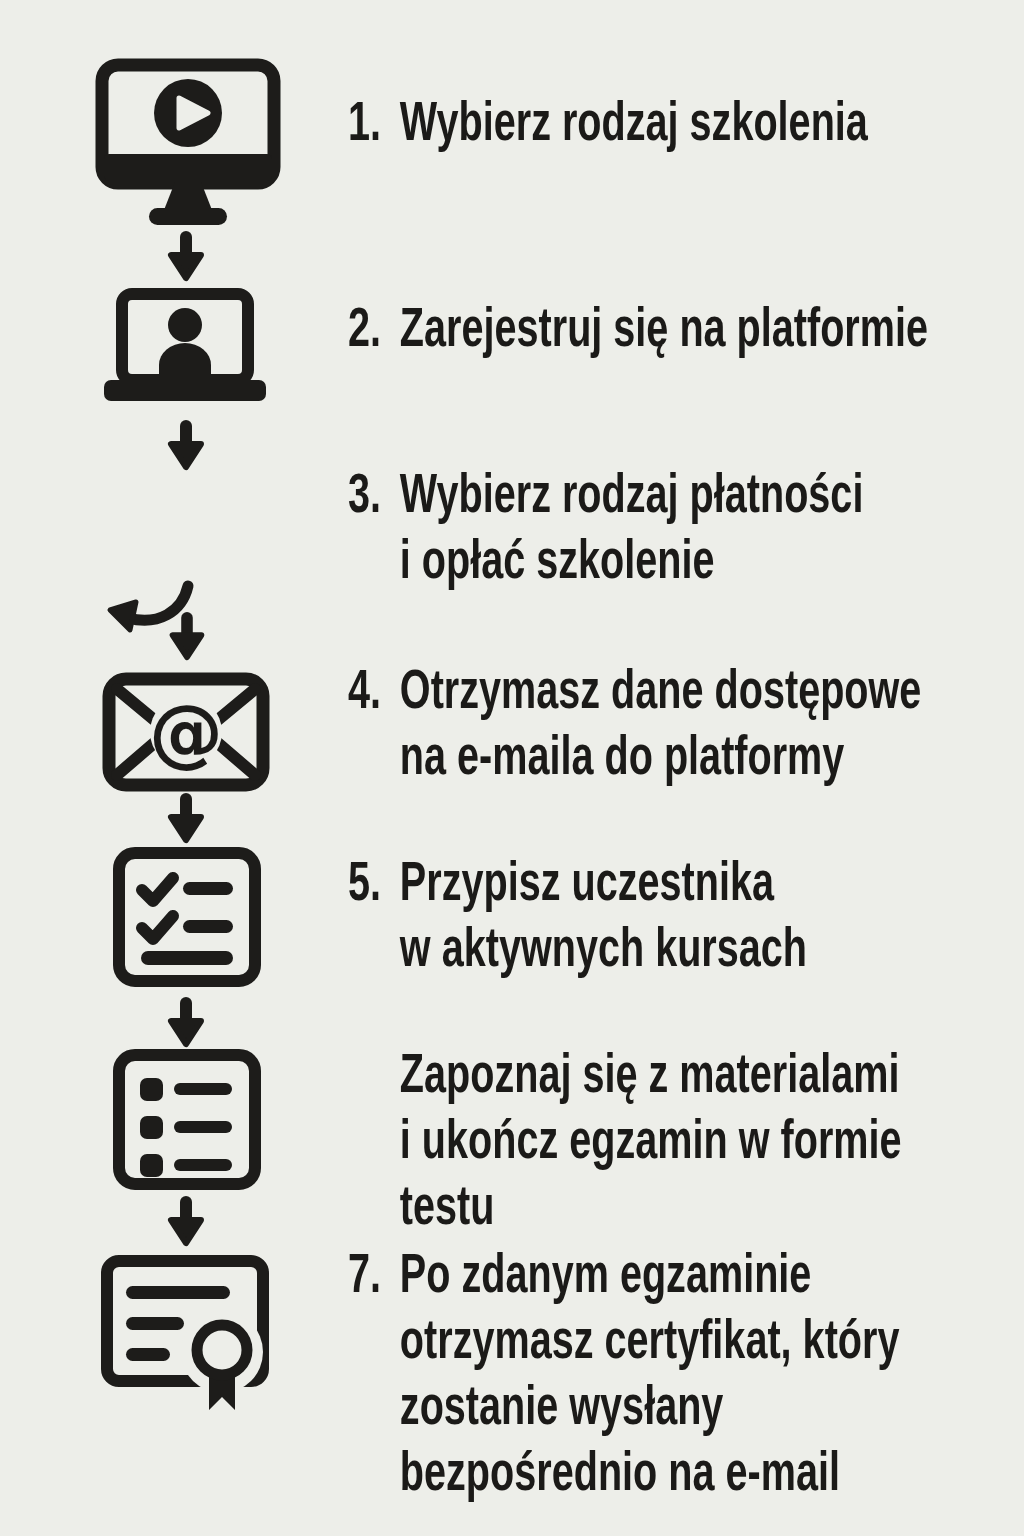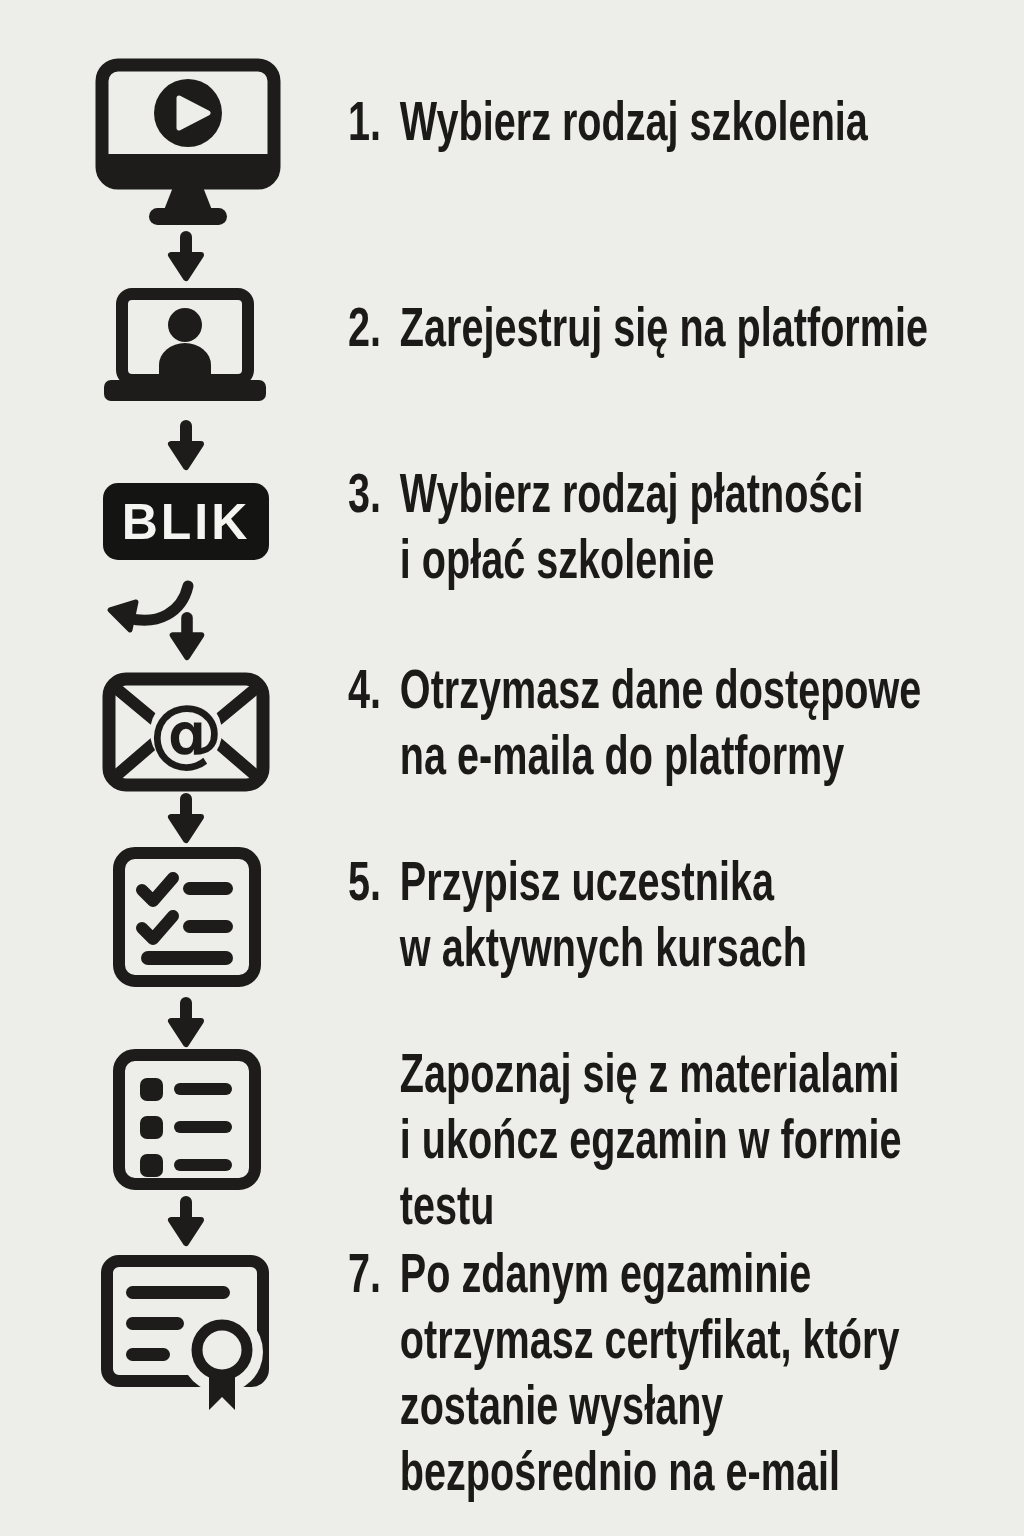--- a/index.html
+++ b/index.html
@@ -64,23 +64,20 @@
     <circle class="fill" cx="83" cy="37" r="17"></circle>
     <path class="fill" d="M57 87 V77 A26 22 0 0 1 109 77 V87 Z"></path>
     <rect class="fill" x="2" y="92" width="162" height="21" rx="7"></rect>
   </svg>
 
   <svg class="icon" style="left:164px;top:420px" width="44" height="54" viewBox="0 0 44 54">
     <path class="stroke" d="M22 6 V24" stroke-width="12" stroke-linecap="round"></path>
     <path class="fill" d="M7 24 L37 24 L22 47 Z" stroke="#1d1c1a" stroke-width="6" stroke-linejoin="round"></path>
   </svg>
 
-  <div class="blik">
-    <span>BLIK</span>
-  </div>
 
   <svg class="icon" style="left:104px;top:578px" width="92" height="58" viewBox="0 0 92 58">
     <path class="stroke" d="M84 8 C 78 34 54 48 24 40" stroke-width="11" stroke-linecap="round"></path>
     <path class="fill" d="M6 32 L32 24 L26 52 Z" stroke="#1d1c1a" stroke-width="5" stroke-linejoin="round"></path>
   </svg>
 
   <svg class="icon" style="left:165px;top:612px" width="44" height="52" viewBox="0 0 44 54">
     <path class="stroke" d="M22 6 V24" stroke-width="12" stroke-linecap="round"></path>
     <path class="fill" d="M7 24 L37 24 L22 47 Z" stroke="#1d1c1a" stroke-width="6" stroke-linejoin="round"></path>
   </svg>

